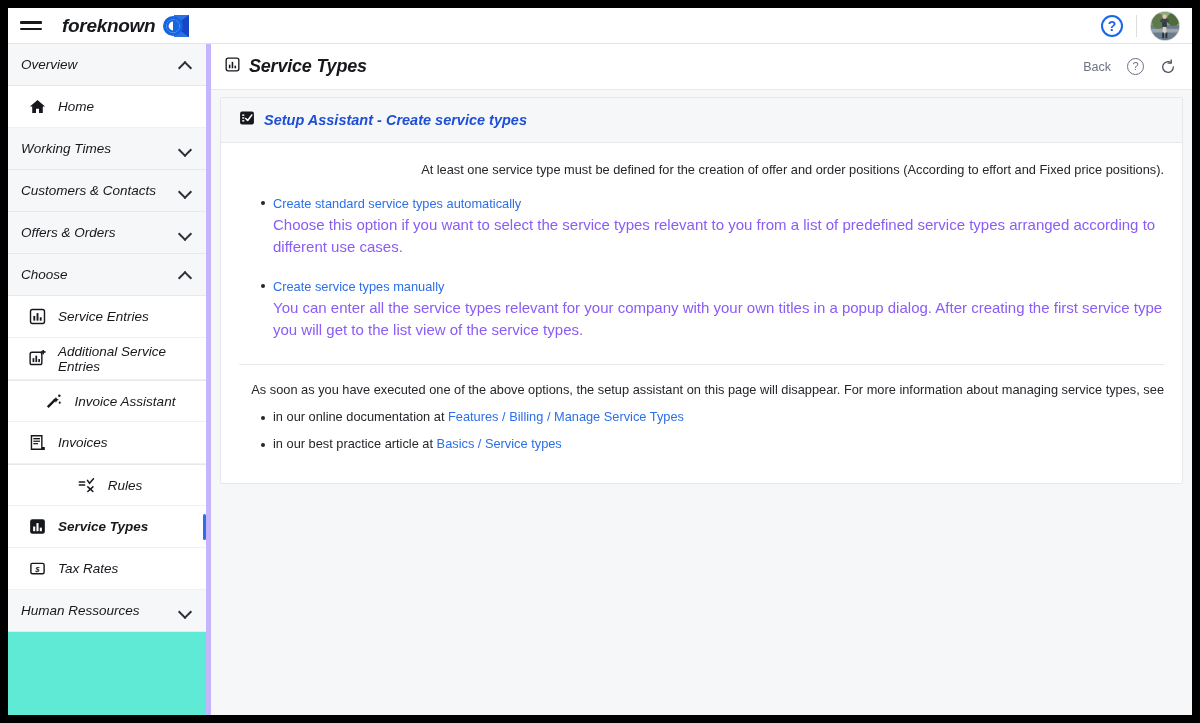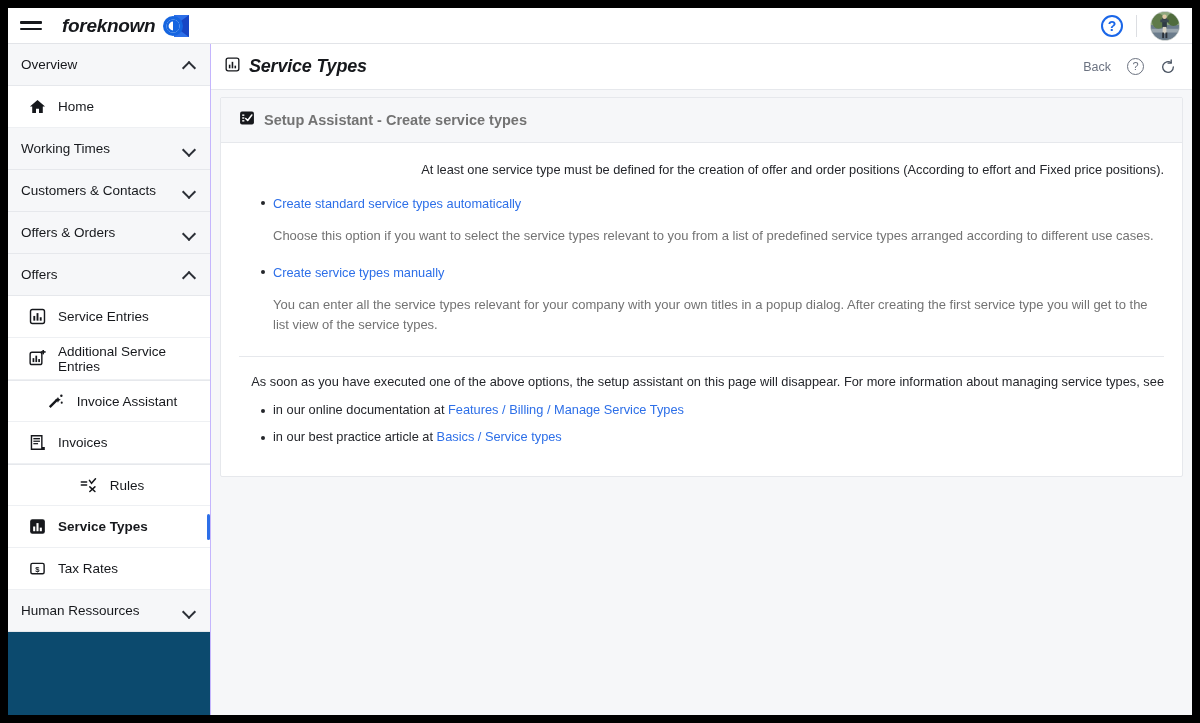--- a/index.html
+++ b/index.html
@@ -81,24 +81,25 @@
   }
   .avatar svg { display:block; width:100%; height:100%; }
 
   
   #body { flex: 1; display: flex; min-height: 0; }
 
   
   #sidebar {
     width: 203px;
     min-width: 203px;
-    background: #0c4a6e;
-    border-right: 1px solid #c4b5fd;
+    background: #5eead4;
+    border-right: 5px solid #c4b5fd;
     overflow: hidden;
     position: relative;
+    font-style: italic;
   }
   .nav-group-header {
     height: 42px;
     background: #f6f7f9;
     border-bottom: 1px solid #e6e8ec;
     display: flex; align-items: center;
     padding: 0 14px 0 13px;
     cursor: pointer;
     font-size: 13.5px;
     color: #16181c;
@@ -198,21 +199,21 @@
     border: 1px solid #e6e8ec;
     border-radius: 2px;
   }
   .card-head {
     background: #f6f7f9;
     border-bottom: 1px solid #e6e8ec;
     padding: 12px 18px;
     display: flex; align-items: center; gap: 9px;
   }
   .card-head .title {
-    font-size: 14.5px; font-weight: bold; color: #737373;
+    font-size: 14.5px; font-weight: bold; color: #1d4ed8; font-style: italic;
   }
   .card-body { padding: 18px 18px 20px 18px; }
 
   .para {
     font-size: 12.8px;
     color: #24262b;
     line-height: 1.45;
     text-align: right;
   }
   .bullets { list-style: none; margin: 14px 0 0 0; padding: 0; }
@@ -226,24 +227,24 @@
     border-radius: 50%;
     background: #24262b;
   }
   a.lnk {
     color: #2d6fe8;
     text-decoration: none;
     font-size: 12.8px;
     cursor: pointer;
   }
   .sub {
-    font-size: 13px;
-    color: #737373;
+    font-size: 15px;
+    color: #8b5cf6;
     line-height: 1.5;
-    margin-top: 14px;
+    margin-top: 2px;
   }
   hr.rule {
     border: none;
     border-top: 1px solid #e6e8ec;
     margin: 22px 0 16px 0;
   }
   .bullets2 { list-style: none; margin: 10px 0 0 0; padding: 0; }
   .bullets2 > li {
     position: relative; padding-left: 34px; margin-bottom: 12px;
     font-size: 12.8px; color: #24262b;
@@ -334,21 +335,21 @@
         <span class="chev"></span>
       </div>
 
       <div class="nav-group-header">
         <span class="lbl">Offers &amp; Orders</span>
         <span class="chev"></span>
       </div>
 
 
       <div class="nav-group-header">
-        <span class="lbl">Offers</span>
+        <span class="lbl">Choose</span>
         <span class="chev up"></span>
       </div>
 
 
       <div class="nav-item">
         <span class="ico">
           <svg width="17" height="17" viewBox="0 0 18 18">
             <rect x="1.6" y="1.6" width="14.8" height="14.8" rx="2" fill="none" stroke="#16181c" stroke-width="1.5"></rect>
             <rect x="4.6" y="8.4" width="2" height="5" fill="#16181c"></rect>
             <rect x="8" y="5.4" width="2" height="8" fill="#16181c"></rect>

